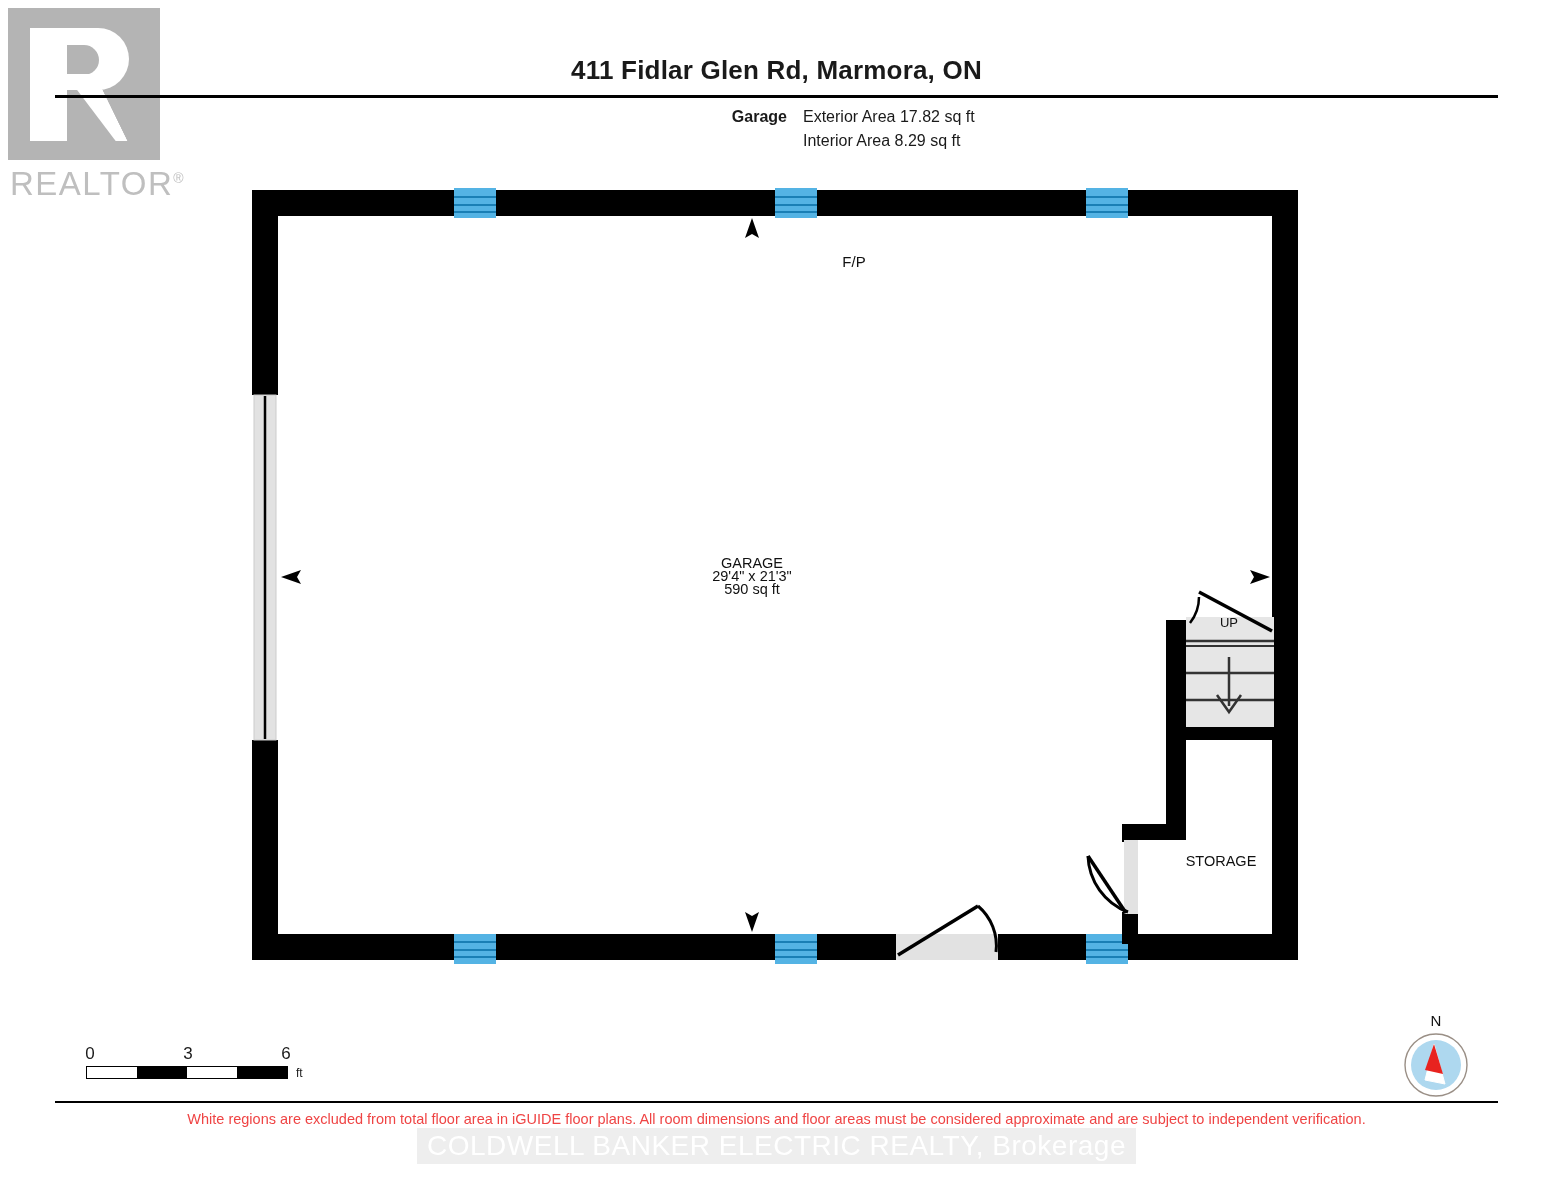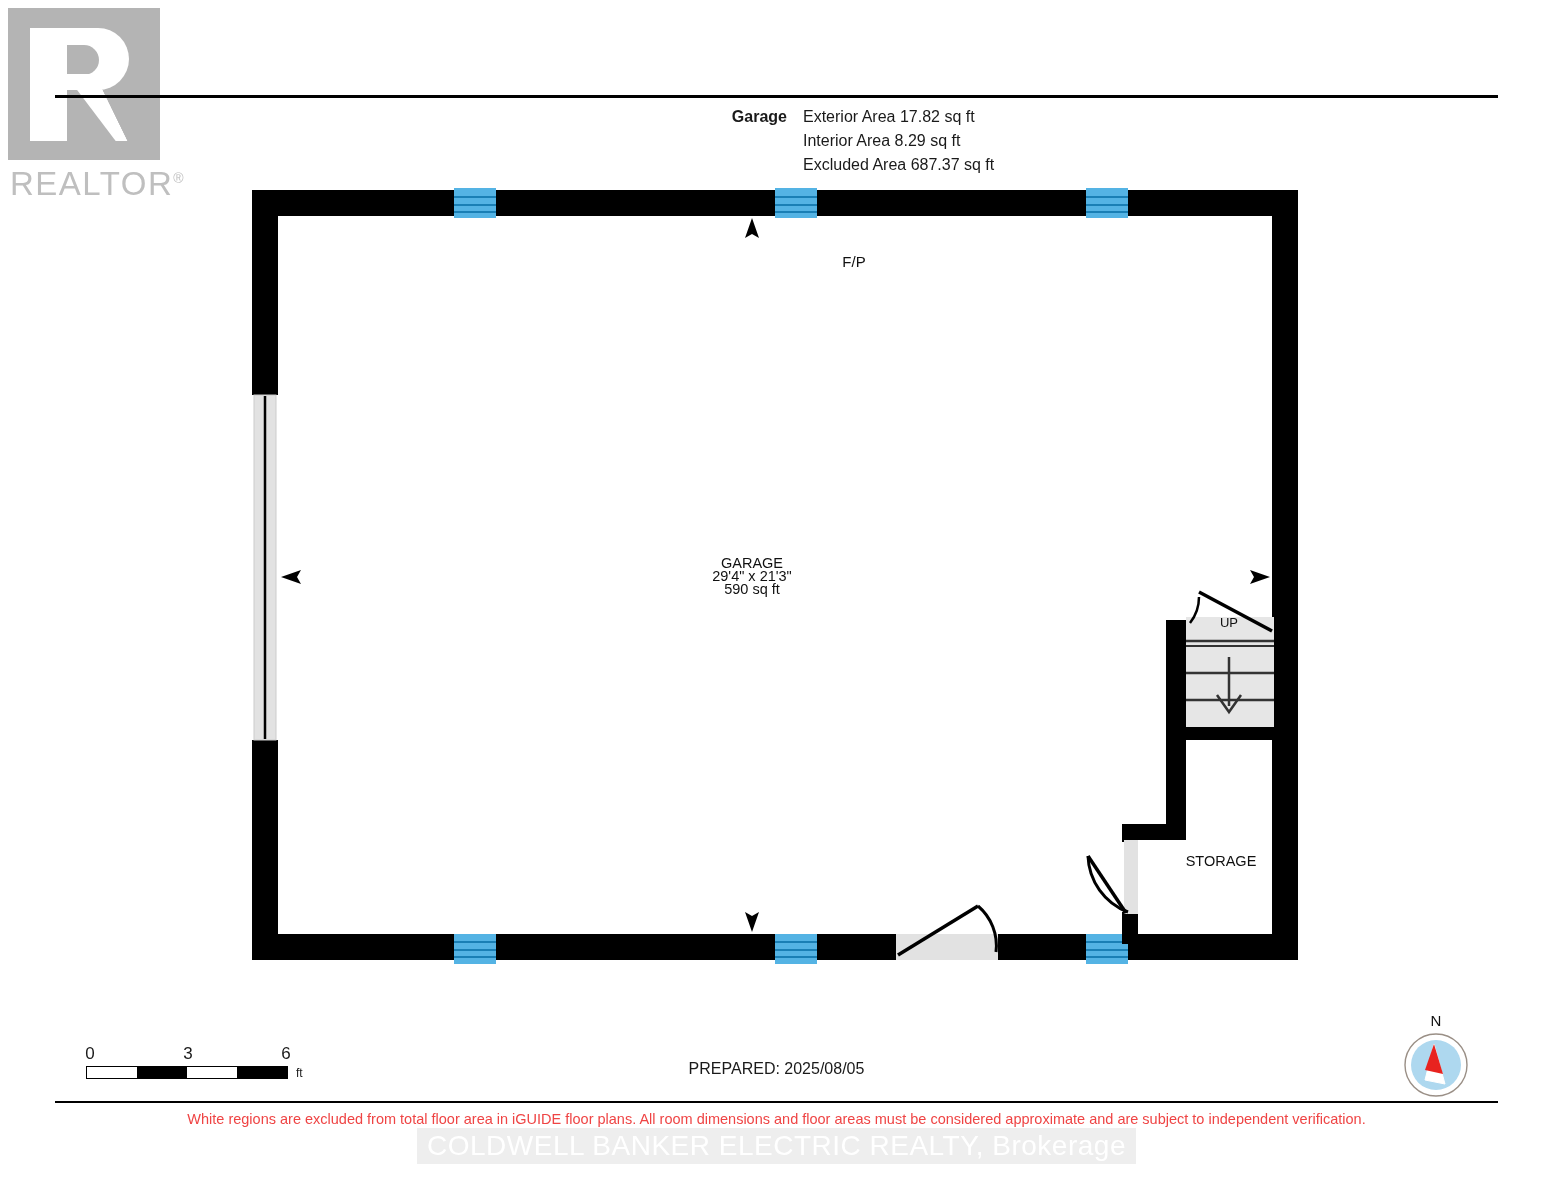--- a/index.html
+++ b/index.html
@@ -244,34 +244,31 @@
   <div id="realtor-logo">
     <div id="realtor-mark">
       <div class="r-stem"></div>
       <div class="r-bowl-outer"></div>
       <div class="r-bowl-inner"></div>
       <div class="r-leg"></div>
     </div>
     <div id="realtor-word"><span>REALTOR</span><sup>®</sup></div>
   </div>
 
+  <div id="plan-title">411 Fidlar Glen Rd, Marmora, ON</div>
   <div id="title-rule"></div>
 
   <div id="area-block">
     <div class="area-row">
       <div class="area-label">Garage</div>
       <div class="area-value">Exterior Area 17.82 sq ft</div>
     </div>
     <div class="area-row">
       <div class="area-label"></div>
       <div class="area-value">Interior Area 8.29 sq ft</div>
-    </div>
-    <div class="area-row">
-      <div class="area-label"></div>
-      <div class="area-value">Excluded Area 687.37 sq ft</div>
     </div>
   </div>
 
   <svg id="floorplan" viewBox="0 0 1553 1200">
 
     <rect x="268" y="205" width="1010" height="740" fill="#ffffff"></rect>
 
     <rect x="252" y="190" width="1046" height="26" fill="#000000"></rect>
 
     <rect x="252" y="934" width="1046" height="26" fill="#000000"></rect>
@@ -396,21 +393,20 @@
     </div>
     <div class="bar">
       <div class="seg light"></div>
       <div class="seg dark"></div>
       <div class="seg light"></div>
       <div class="seg dark"></div>
     </div>
     <div id="scale-unit">ft</div>
   </div>
 
-  <div id="prepared">PREPARED: 2025/08/05</div>
 
   <div id="compass">
     <div id="compass-n">N</div>
     <svg width="76" height="70" viewBox="0 0 76 70" style="position:absolute;left:0;top:18px;">
       <circle cx="38" cy="35" r="31" fill="#ffffff" stroke="#9a8f86" stroke-width="1.4"></circle>
       <circle cx="38" cy="35" r="25" fill="#aed8ef"></circle>
 
       <polygon points="36,14 47,54 27,50" fill="#ffffff" stroke="#ffffff" stroke-width="1"></polygon>
 
       <polygon points="36,14 45,44 27,40" fill="#e8231f"></polygon>

